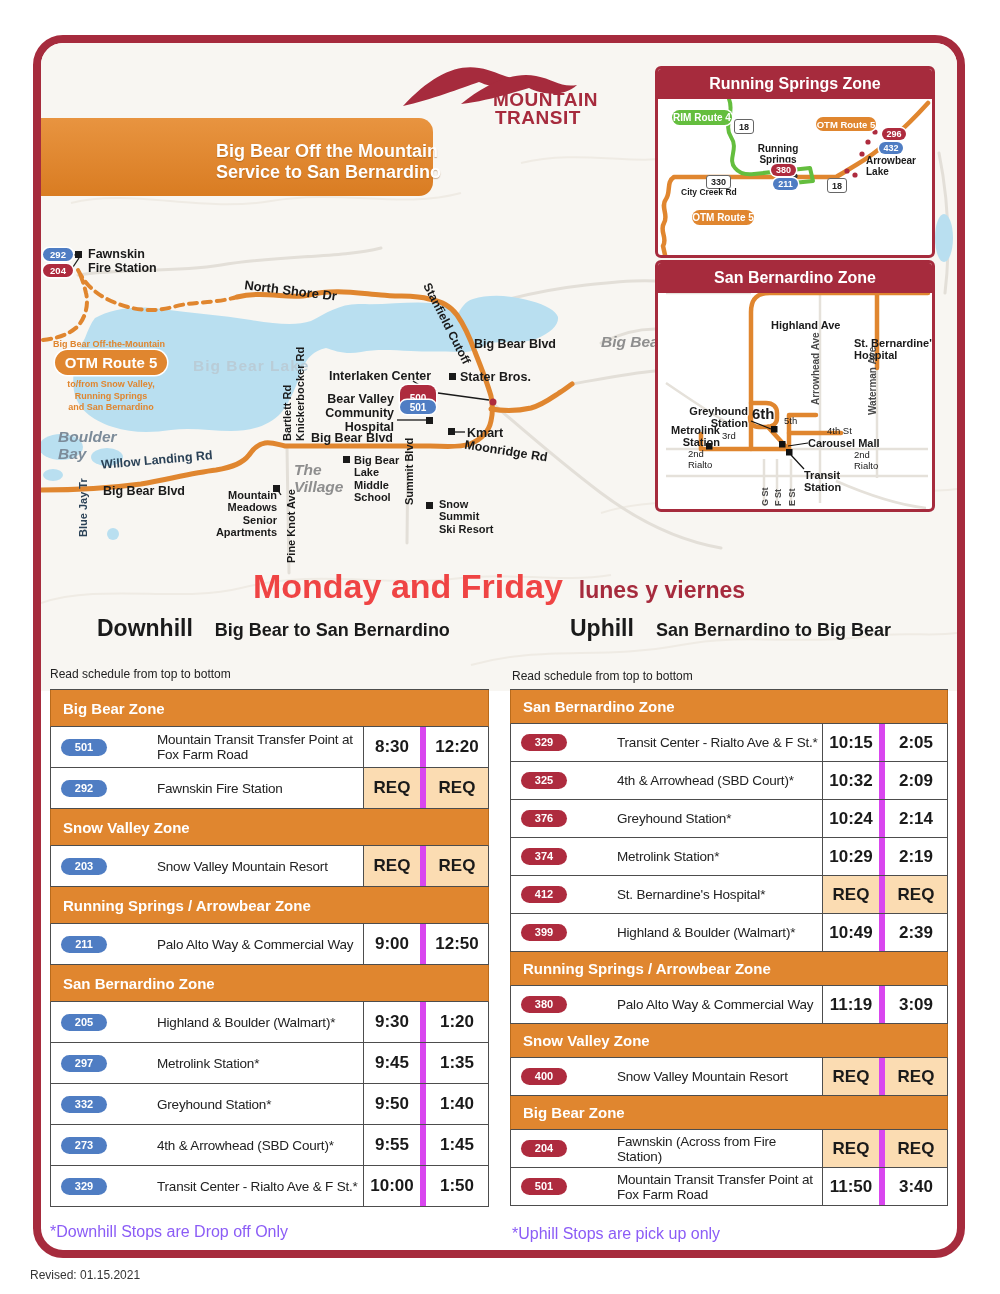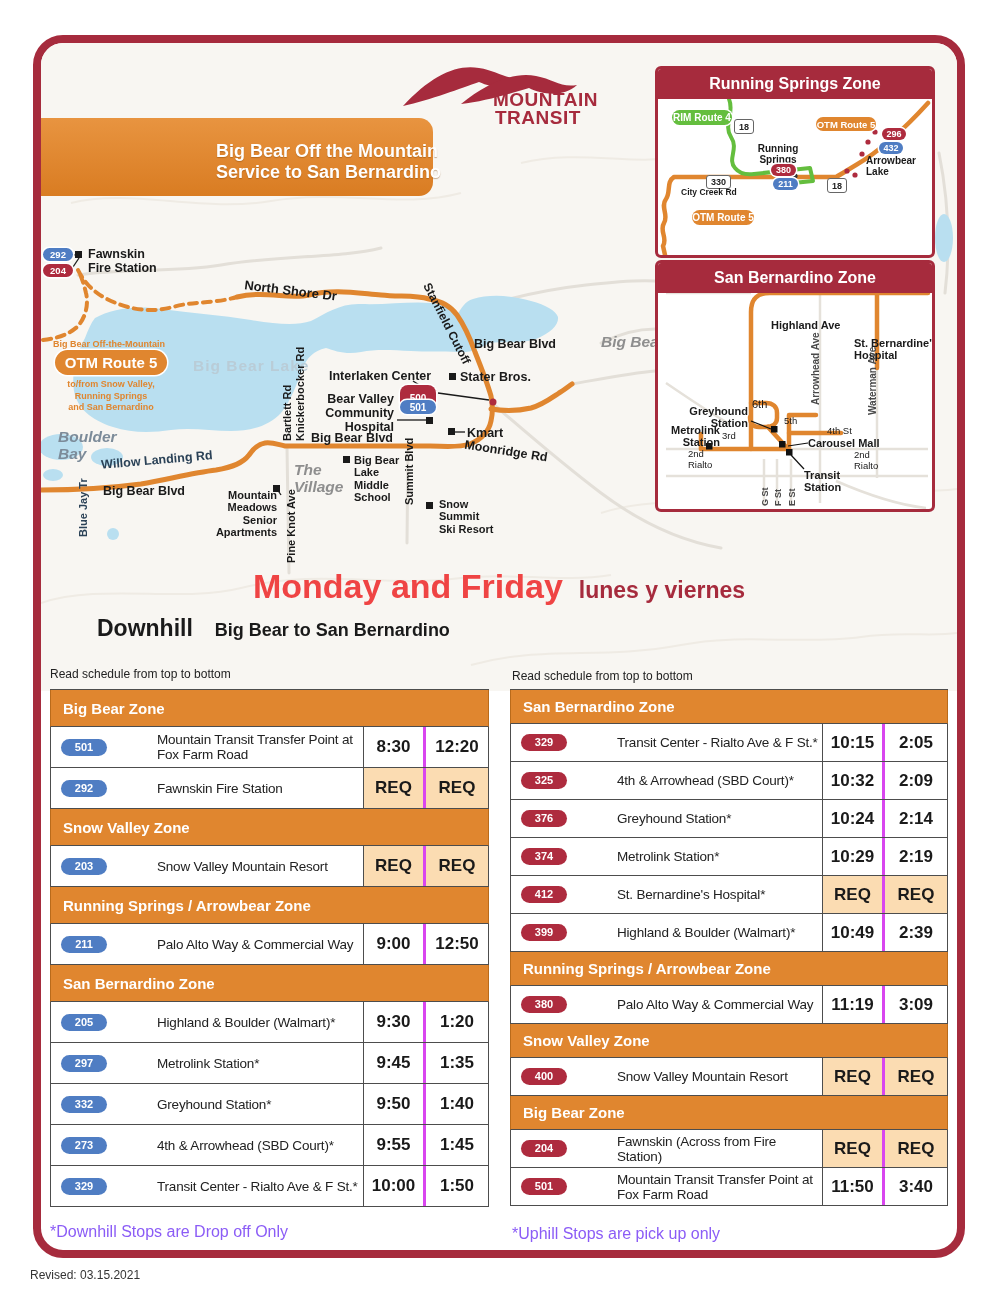--- a/index.html
+++ b/index.html
@@ -50,21 +50,21 @@
   .dir-sub{font-size:18px;font-weight:700;}
   .note{position:absolute;font-size:12px;color:#222;}
   .table{position:absolute;border-top:1px solid #4d4d4d;}
   .trow{display:flex;box-sizing:border-box;border-left:1px solid #4d4d4d;border-right:1px solid #4d4d4d;
         border-bottom:1px solid #4d4d4d;}
   .trow.zone{background:#E0862F;align-items:center;border-left:1px solid #b96a1a;border-right:1px solid #b96a1a;}
   .zlabel{color:#fff;font-weight:700;font-size:15px;padding-left:12px;}
   .cell{display:flex;align-items:center;background:#fff;box-sizing:border-box;}
   .cell.name{flex:1;padding-left:10px;border-right:1px solid #4d4d4d;}
   .cell.time{width:62px;justify-content:center;font-weight:700;font-size:17px;}
-  .cell.t1{border-right:3px solid #d946ef;}
+  .cell.t1{border-right:6px solid #d946ef;}
   .cell.req{background:#FBDCB2;}
   .tl .trow.zone{height:37px;} .tl .trow.stop{height:41px;}
   .tr1 .trow.zone{height:34px;} .tr1 .trow.stop{height:38px;}
   .tpill{width:46px;height:17px;border-radius:9px;color:#fff;text-align:center;
          font-size:11px;font-weight:700;line-height:17px;margin-right:10px;flex:none;}
   .dn .tpill{background:#4F7DC3;}
   .up .tpill{background:#AE2B3E;}
   .stopname{font-size:13.5px;letter-spacing:-.2px;color:#222;margin-left:40px;}
   .footnote{position:absolute;font-size:16px;color:#8b5cf6;}
   .revised{position:absolute;left:30px;top:1268px;font-size:12px;color:#333;}
@@ -308,21 +308,21 @@
         <div class="il" style="left:196px;top:74px;font-size:11px">
           <div>St. Bernardine's</div>
           <div>Hospital</div>
         </div>
         <div class="il vert" style="left:152px;top:142px;font-size:10px;color:#4a4a4a">Arrowhead Ave</div>
         <div class="il vert" style="left:209px;top:152px;font-size:10px;color:#4a4a4a">Waterman Ave</div>
         <div class="il ra" style="left:28px;top:142px;width:62px;font-size:11px;text-align:right">
           <div>Greyhound</div>
           <div>Station</div>
         </div>
-        <div class="il" style="left:94px;top:135px;font-size:11px;font-weight:400">6th</div>
+        <div class="il" style="left:94px;top:143px;font-size:15px;font-weight:700">6th</div>
         <div class="il" style="left:126px;top:153px;font-size:9.5px;font-weight:400">5th</div>
         <div class="il ra" style="left:4px;top:161px;width:58px;font-size:11px;text-align:right">
           <div>Metrolink</div>
           <div>Station</div>
         </div>
         <div class="il" style="left:64px;top:168px;font-size:9.5px;font-weight:400">3rd</div>
         <div class="il" style="left:169px;top:163px;font-size:9.5px;font-weight:400">4th St</div>
         <div class="il" style="left:150px;top:174px;font-size:11px">Carousel Mall</div>
         <div class="il" style="left:30px;top:186px;font-size:9.5px;font-weight:400">
           <div>2nd</div>
@@ -343,20 +343,24 @@
     </div>
 
     <div class="mf-row">
       <span class="mf-title">Monday and Friday</span>
       <span class="mf-sub">lunes y viernes</span>
     </div>
     <div class="dir-row" style="left:56px;top:572px">
       <span class="dir-main">Downhill</span>
       <span class="dir-sub">Big Bear to San Bernardino</span>
     </div>
+    <div class="dir-row" style="left:529px;top:572px">
+      <span class="dir-main">Uphill</span>
+      <span class="dir-sub">San Bernardino to Big Bear</span>
+    </div>
     <div class="note" style="left:9px;top:624px">Read schedule from top to bottom</div>
     <div class="note" style="left:471px;top:626px">Read schedule from top to bottom</div>
 
     <div class="table tl dn" style="left:9px;top:646px;width:439px">
       <div class="trow zone">
           <span class="zlabel">Big Bear Zone</span>
         </div>
       <div class="trow stop">
         <div class="cell name">
             <span class="tpill">501</span>
@@ -532,14 +536,14 @@
           </div>
         <div class="cell time t1">11:50</div>
         <div class="cell time">3:40</div>
       </div>
     </div>
 
     <div class="footnote" style="left:9px;top:1180px">*Downhill Stops are Drop off Only</div>
     <div class="footnote" style="left:471px;top:1182px">*Uphill Stops are pick up only</div>
   </div>
 
-  <div class="revised">Revised: 03.15.2021</div>
+  <div class="revised">Revised: 01.15.2021</div>
 </div>
 
 </body></html>

